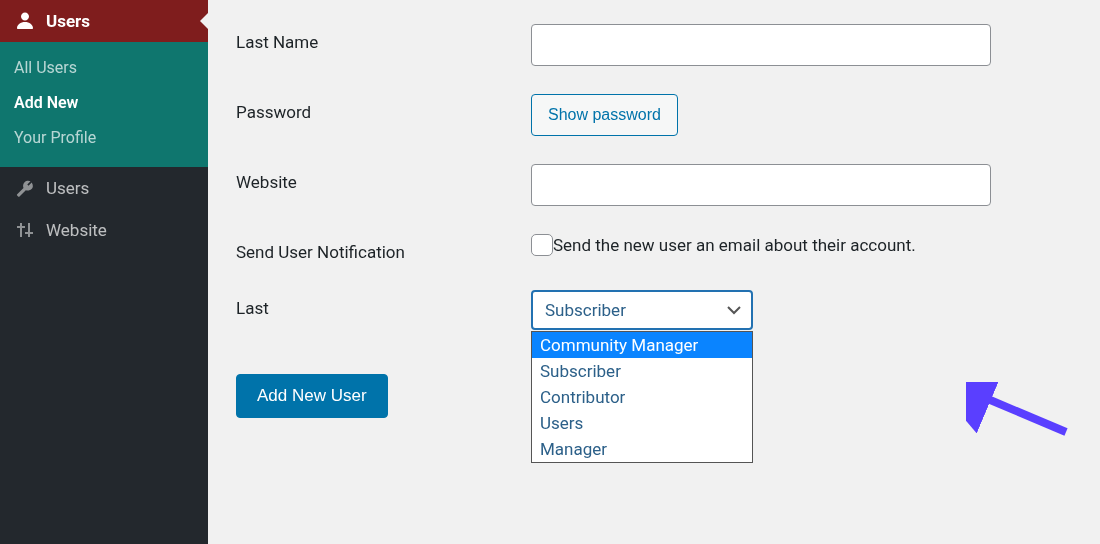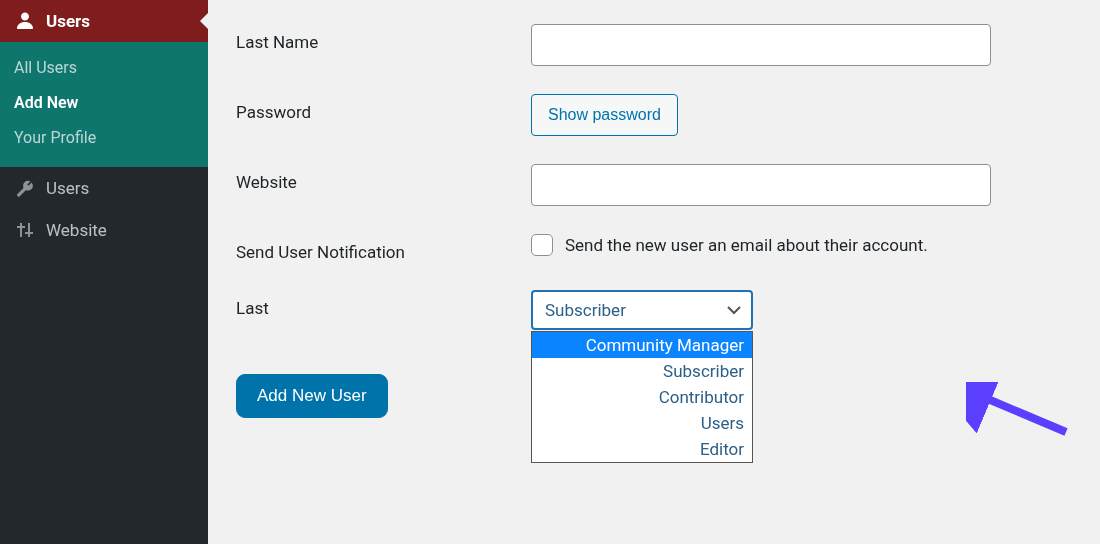--- a/index.html
+++ b/index.html
@@ -13,30 +13,30 @@
     .sidebar-item.active-parent .sidebar-icon { opacity: 1; }
     .submenu { background: #0f766e; padding: 8px 0 12px 0; }
     .submenu-item { padding: 8px 14px; font-size: 16px; color: rgba(255,255,255,0.7); cursor: pointer; }
     .submenu-item.current { color: #fff; font-weight: 600; }
     .main { flex: 1; background: #f1f1f1; padding: 24px 24px 0 28px; position: relative; }
     .form-row { display: flex; align-items: flex-start; margin-bottom: 28px; position: relative; }
     .form-label { width: 295px; font-size: 17px; color: #1d2327; padding-top: 8px; }
     .form-control { flex: 1; }
     .text-input { width: 460px; height: 42px; border: 1px solid #8c8f94; border-radius: 4px; background: #fff; padding: 0 10px; font-size: 15px; }
     .btn-secondary { height: 42px; padding: 0 16px; border: 1px solid #0073aa; border-radius: 4px; background: #f6f7f7; color: #0073aa; font-size: 16px; cursor: pointer; }
-    .checkbox-row { display: flex; align-items: center; gap: 12px; }
+    .checkbox-row { display: flex; align-items: center; }
     .checkbox { width: 22px; height: 22px; border: 1px solid #8c8f94; border-radius: 5px; background: #fff; cursor: pointer; }
     .checkbox-label { font-size: 17px; color: #1d2327; }
     .select-wrapper { position: relative; display: inline-block; }
     .select-display { width: 222px; height: 40px; border: 2px solid #2271b1; border-radius: 4px; background: #fff; padding: 0 36px 0 12px; font-size: 17px; color: #2c6089; display: flex; align-items: center; cursor: pointer; position: relative; }
     .select-chevron { position: absolute; right: 10px; top: 50%; transform: translateY(-50%); fill: #555; }
-    .dropdown { position: absolute; top: 41px; left: 0; width: 222px; background: #fff; border: 1px solid #555; z-index: 10; text-align: right; }
+    .dropdown { position: absolute; top: 41px; left: 0; width: 222px; background: #fff; border: 1px solid #555; z-index: 10; }
     .dropdown-option { padding: 3px 8px; font-size: 17px; color: #2c6089; cursor: pointer; }
     .dropdown-option.highlighted { background: #0a84ff; color: #fff; }
-    .btn-primary { height: 44px; padding: 0 20px; background: #0073aa; border: 1px solid #0073aa; border-radius: 9px; color: #fff; font-size: 17px; cursor: pointer; margin-top: 44px; }
+    .btn-primary { height: 44px; padding: 0 20px; background: #0073aa; border: 1px solid #0073aa; border-radius: 4px; color: #fff; font-size: 17px; cursor: pointer; margin-top: 44px; }
     .arrow-annotation { position: absolute; left: 758px; top: 382px; pointer-events: none; }
   </style>
 </head>
 <body>
 
 <div class="container">
   <aside class="sidebar">
     <div class="sidebar-item active-parent">
       <span class="sidebar-icon">
         <svg width="20" height="20" viewBox="0 0 20 20">
@@ -106,21 +106,21 @@
             <span>Subscriber</span>
             <svg class="select-chevron" width="14" height="14" viewBox="0 0 14 14">
                 <path d="M1 4l6 6 6-6" fill="none" stroke="#555" stroke-width="2"></path>
               </svg>
           </div>
           <div class="dropdown">
             <div class="dropdown-option highlighted">Community Manager</div>
             <div class="dropdown-option">Subscriber</div>
             <div class="dropdown-option">Contributor</div>
             <div class="dropdown-option">Users</div>
-            <div class="dropdown-option">Editor</div>
+            <div class="dropdown-option">Manager</div>
           </div>
         </div>
       </div>
     </div>
 
     <button class="btn-primary">Add New User</button>
 
     <svg class="arrow-annotation" width="110" height="60" viewBox="0 0 110 60">
       <defs>
         <marker id="ah" markerWidth="9" markerHeight="9" refX="2" refY="4.5" orient="auto">

